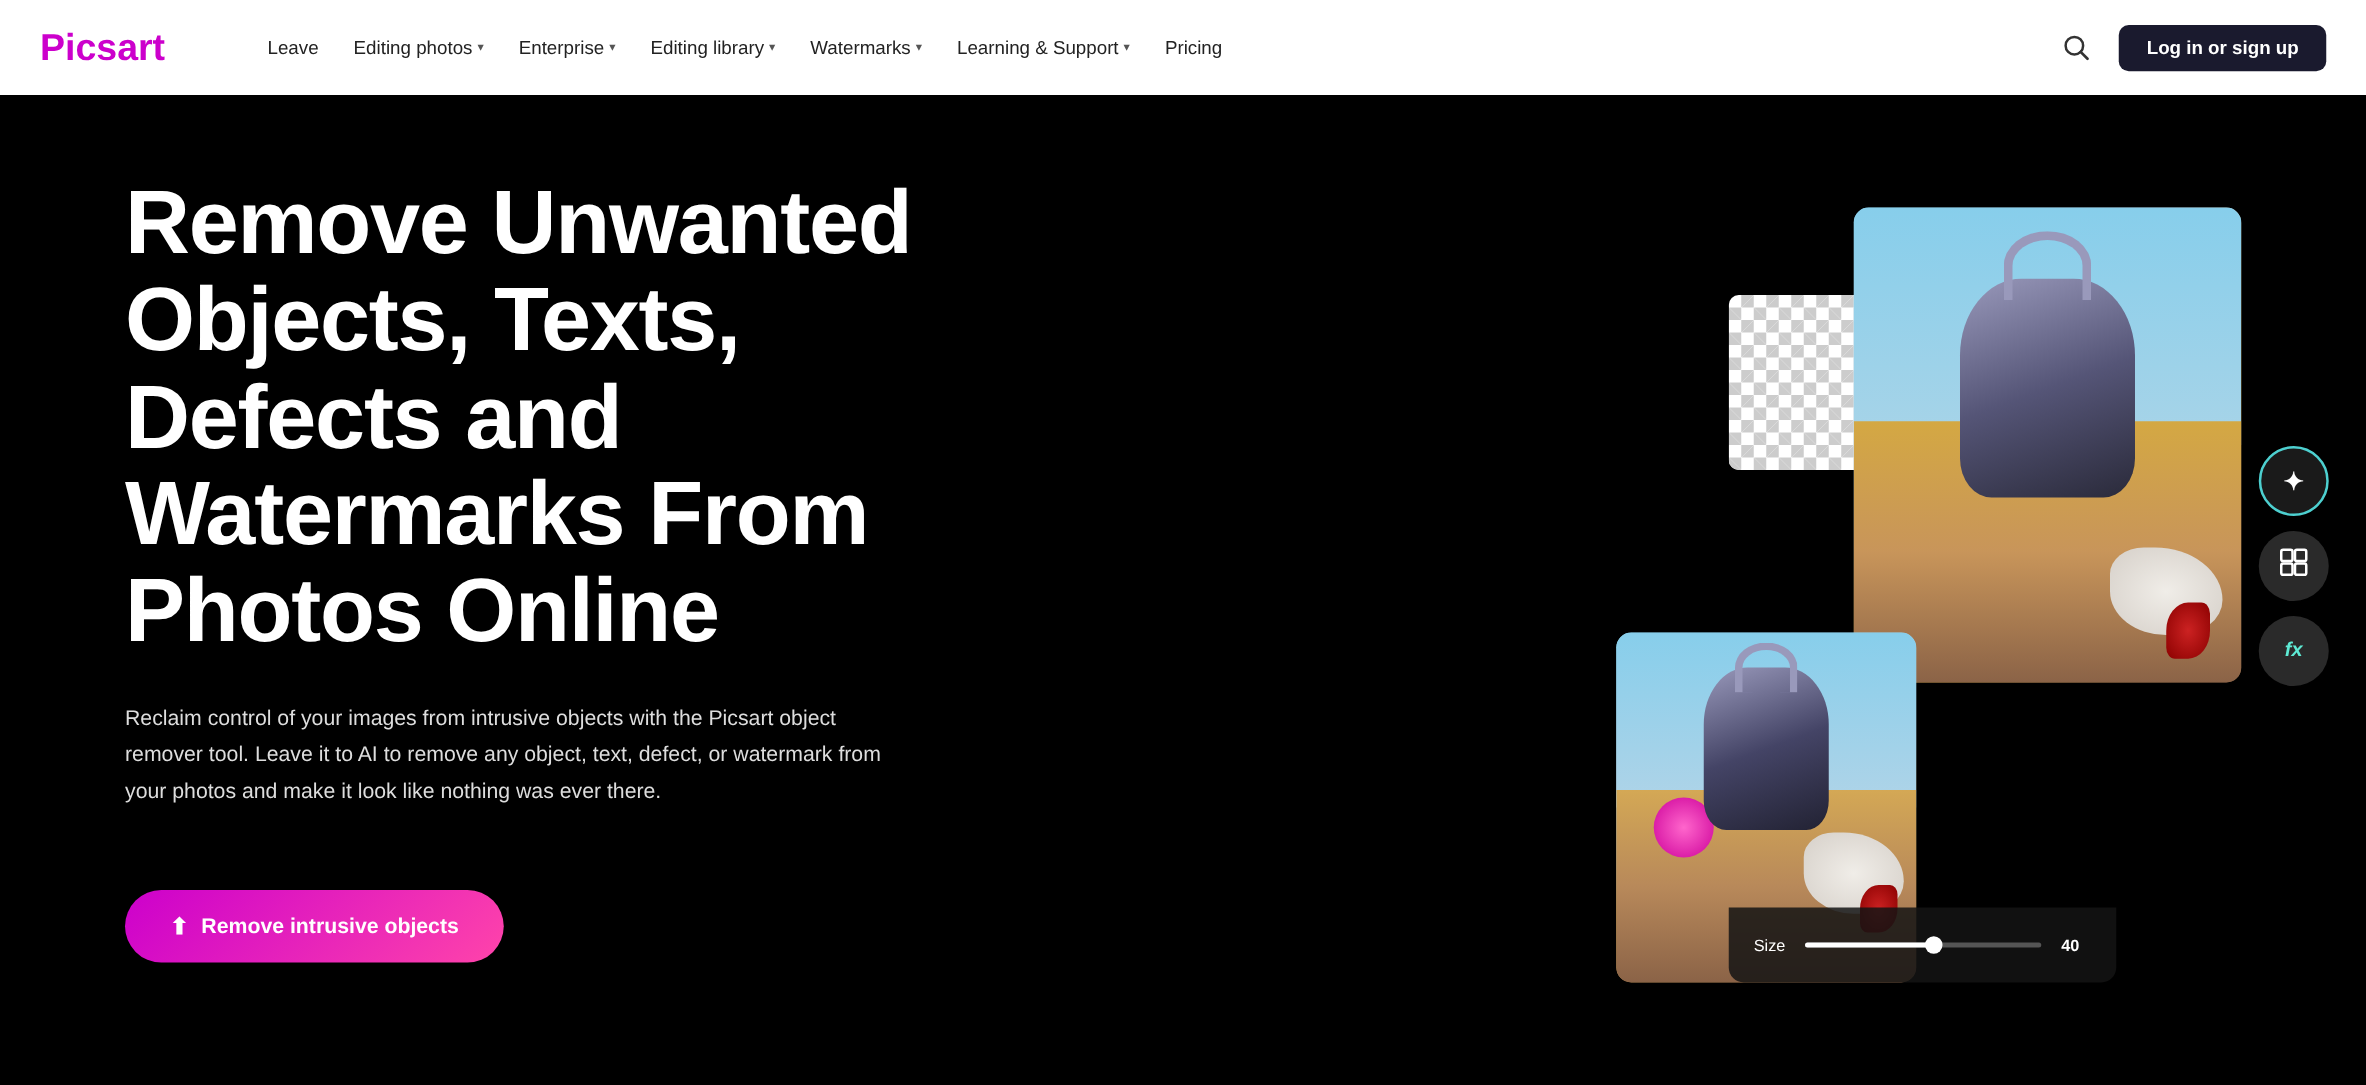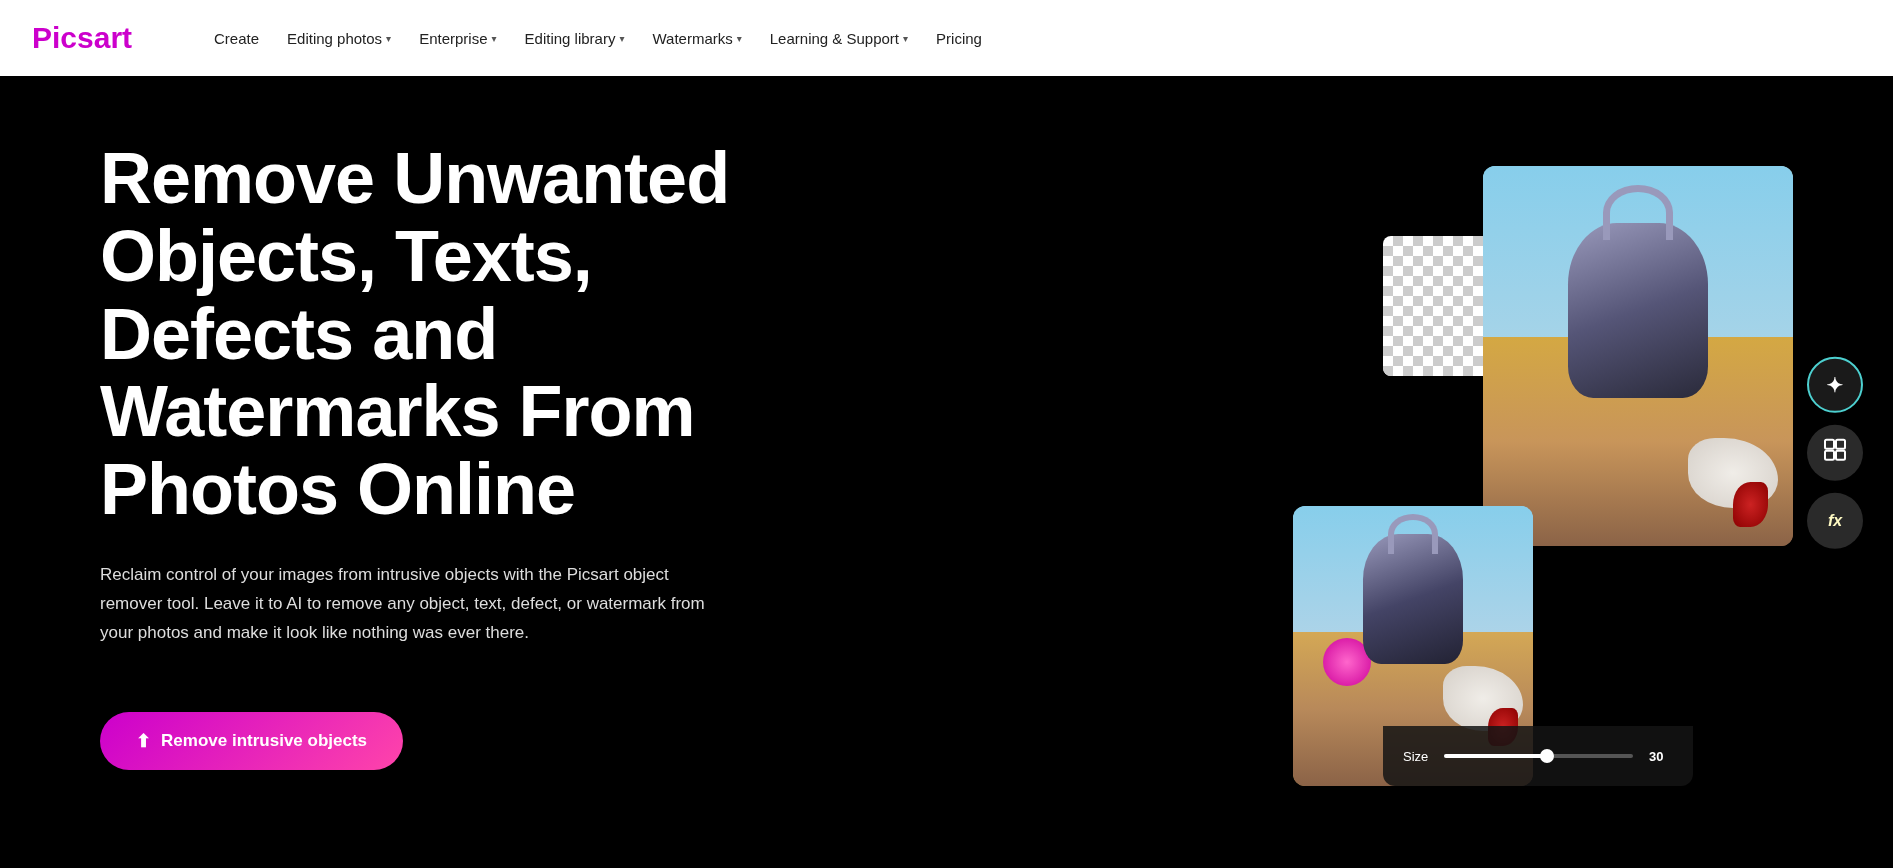--- a/index.html
+++ b/index.html
@@ -285,21 +285,21 @@
 <nav class="navbar">
   <div class="navbar-logo">
     <svg width="130" height="40" viewBox="0 0 130 40">
       <text x="0" y="32" font-family="Arial Black, Arial" font-weight="900" font-size="30" fill="#cc00cc">P</text>
       <text x="20" y="32" font-family="Arial Black, Arial" font-weight="900" font-size="30" fill="#cc00cc">icsart</text>
     </svg>
   </div>
 
   <div class="navbar-links">
     <div class="nav-item">
-      <span>Create</span>
+      <span>Leave</span>
     </div>
     <div class="nav-item">
       <span>Editing photos</span>
       <span class="nav-chevron">▾</span>
     </div>
     <div class="nav-item">
       <span>Enterprise</span>
       <span class="nav-chevron">▾</span>
     </div>
     <div class="nav-item">
@@ -312,20 +312,31 @@
     </div>
     <div class="nav-item">
       <span>Learning &amp; Support</span>
       <span class="nav-chevron">▾</span>
     </div>
     <div class="nav-item">
       <span>Pricing</span>
     </div>
   </div>
 
+  <div class="navbar-actions">
+    <button class="search-icon-btn">
+      <svg width="22" height="22" viewBox="0 0 22 22" fill="none">
+        <circle cx="9.5" cy="9.5" r="7" stroke="#333" stroke-width="2"></circle>
+        <line x1="14.5" y1="14.5" x2="20" y2="20" stroke="#333" stroke-width="2.2" stroke-linecap="round"></line>
+      </svg>
+    </button>
+    <button class="login-btn">
+      <span>Log in or sign up</span>
+    </button>
+  </div>
 </nav>
 
 <section class="hero">
   <div class="hero-content">
     <h1 class="hero-title">Remove Unwanted Objects, Texts, Defects and Watermarks From Photos Online</h1>
     <p class="hero-subtitle">Reclaim control of your images from intrusive objects with the Picsart object remover tool. Leave it to AI to remove any object, text, defect, or watermark from your photos and make it look like nothing was ever there.</p>
     <button class="hero-cta">
       <span class="upload-icon">⬆</span>
       <span>Remove intrusive objects</span>
     </button>
@@ -371,35 +382,35 @@
       <div style="position:absolute;bottom:40px;right:15px;width:30px;height:38px;background:radial-gradient(ellipse,#cc2222,#8b0000);border-radius:50% 20% 50% 20%;"></div>
     </div>
 
     <div class="size-slider-area" style="position:absolute;bottom:0;left:90px;right:17px;width:310px;">
       <span class="size-label">Size</span>
       <div class="slider-track">
         <div class="slider-fill">
           <div class="slider-thumb"></div>
         </div>
       </div>
-      <span class="size-value">30</span>
+      <span class="size-value">40</span>
     </div>
   </div>
 
   <div class="tool-buttons">
     <div class="tool-btn tool-btn-magic">
       <span style="font-size:20px;">✦</span>
     </div>
     <div class="tool-btn tool-btn-layout">
       <span>
         <svg width="24" height="24" viewBox="0 0 24 24" fill="none">
           <rect x="2" y="2" width="9" height="9" rx="1.5" stroke="white" stroke-width="2"></rect>
           <rect x="13" y="2" width="9" height="9" rx="1.5" stroke="white" stroke-width="2"></rect>
           <rect x="2" y="13" width="9" height="9" rx="1.5" stroke="white" stroke-width="2"></rect>
           <rect x="13" y="13" width="9" height="9" rx="1.5" stroke="white" stroke-width="2"></rect>
         </svg>
       </span>
     </div>
     <div class="tool-btn tool-btn-fx">
-      <span style="font-weight:700;font-size:16px;color:#fef9c3;">fx</span>
+      <span style="font-weight:700;font-size:16px;color:#5eead4;">fx</span>
     </div>
   </div>
 </section>
 
 </body></html>

